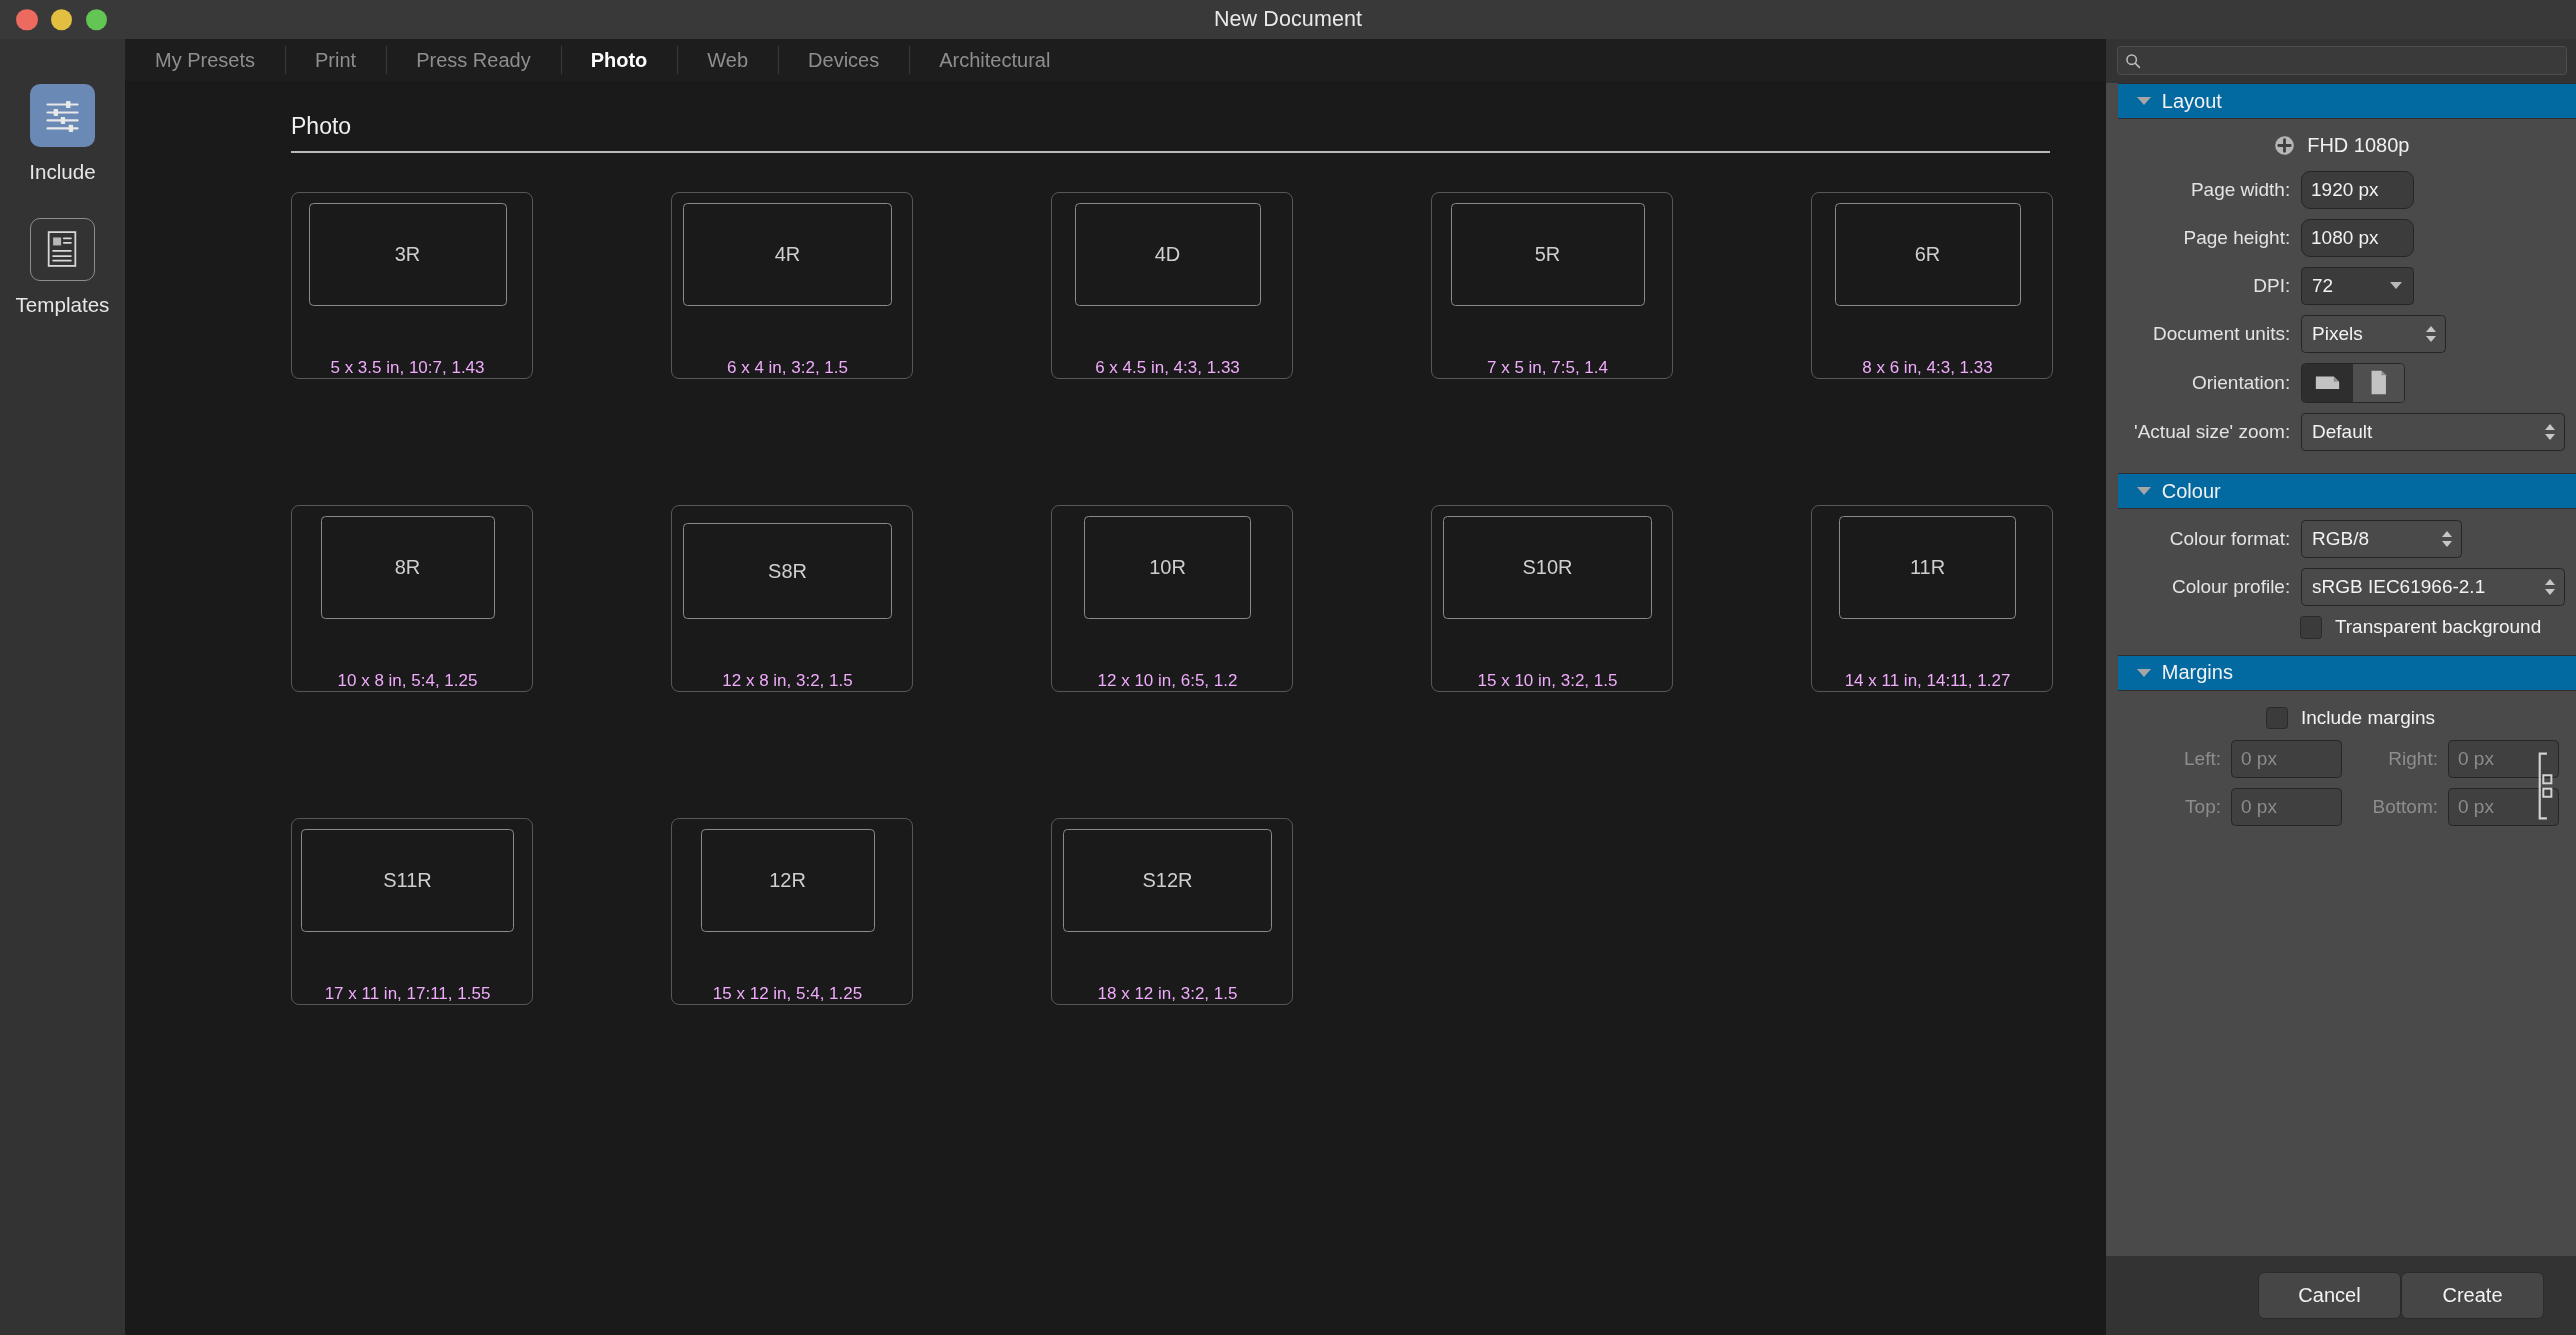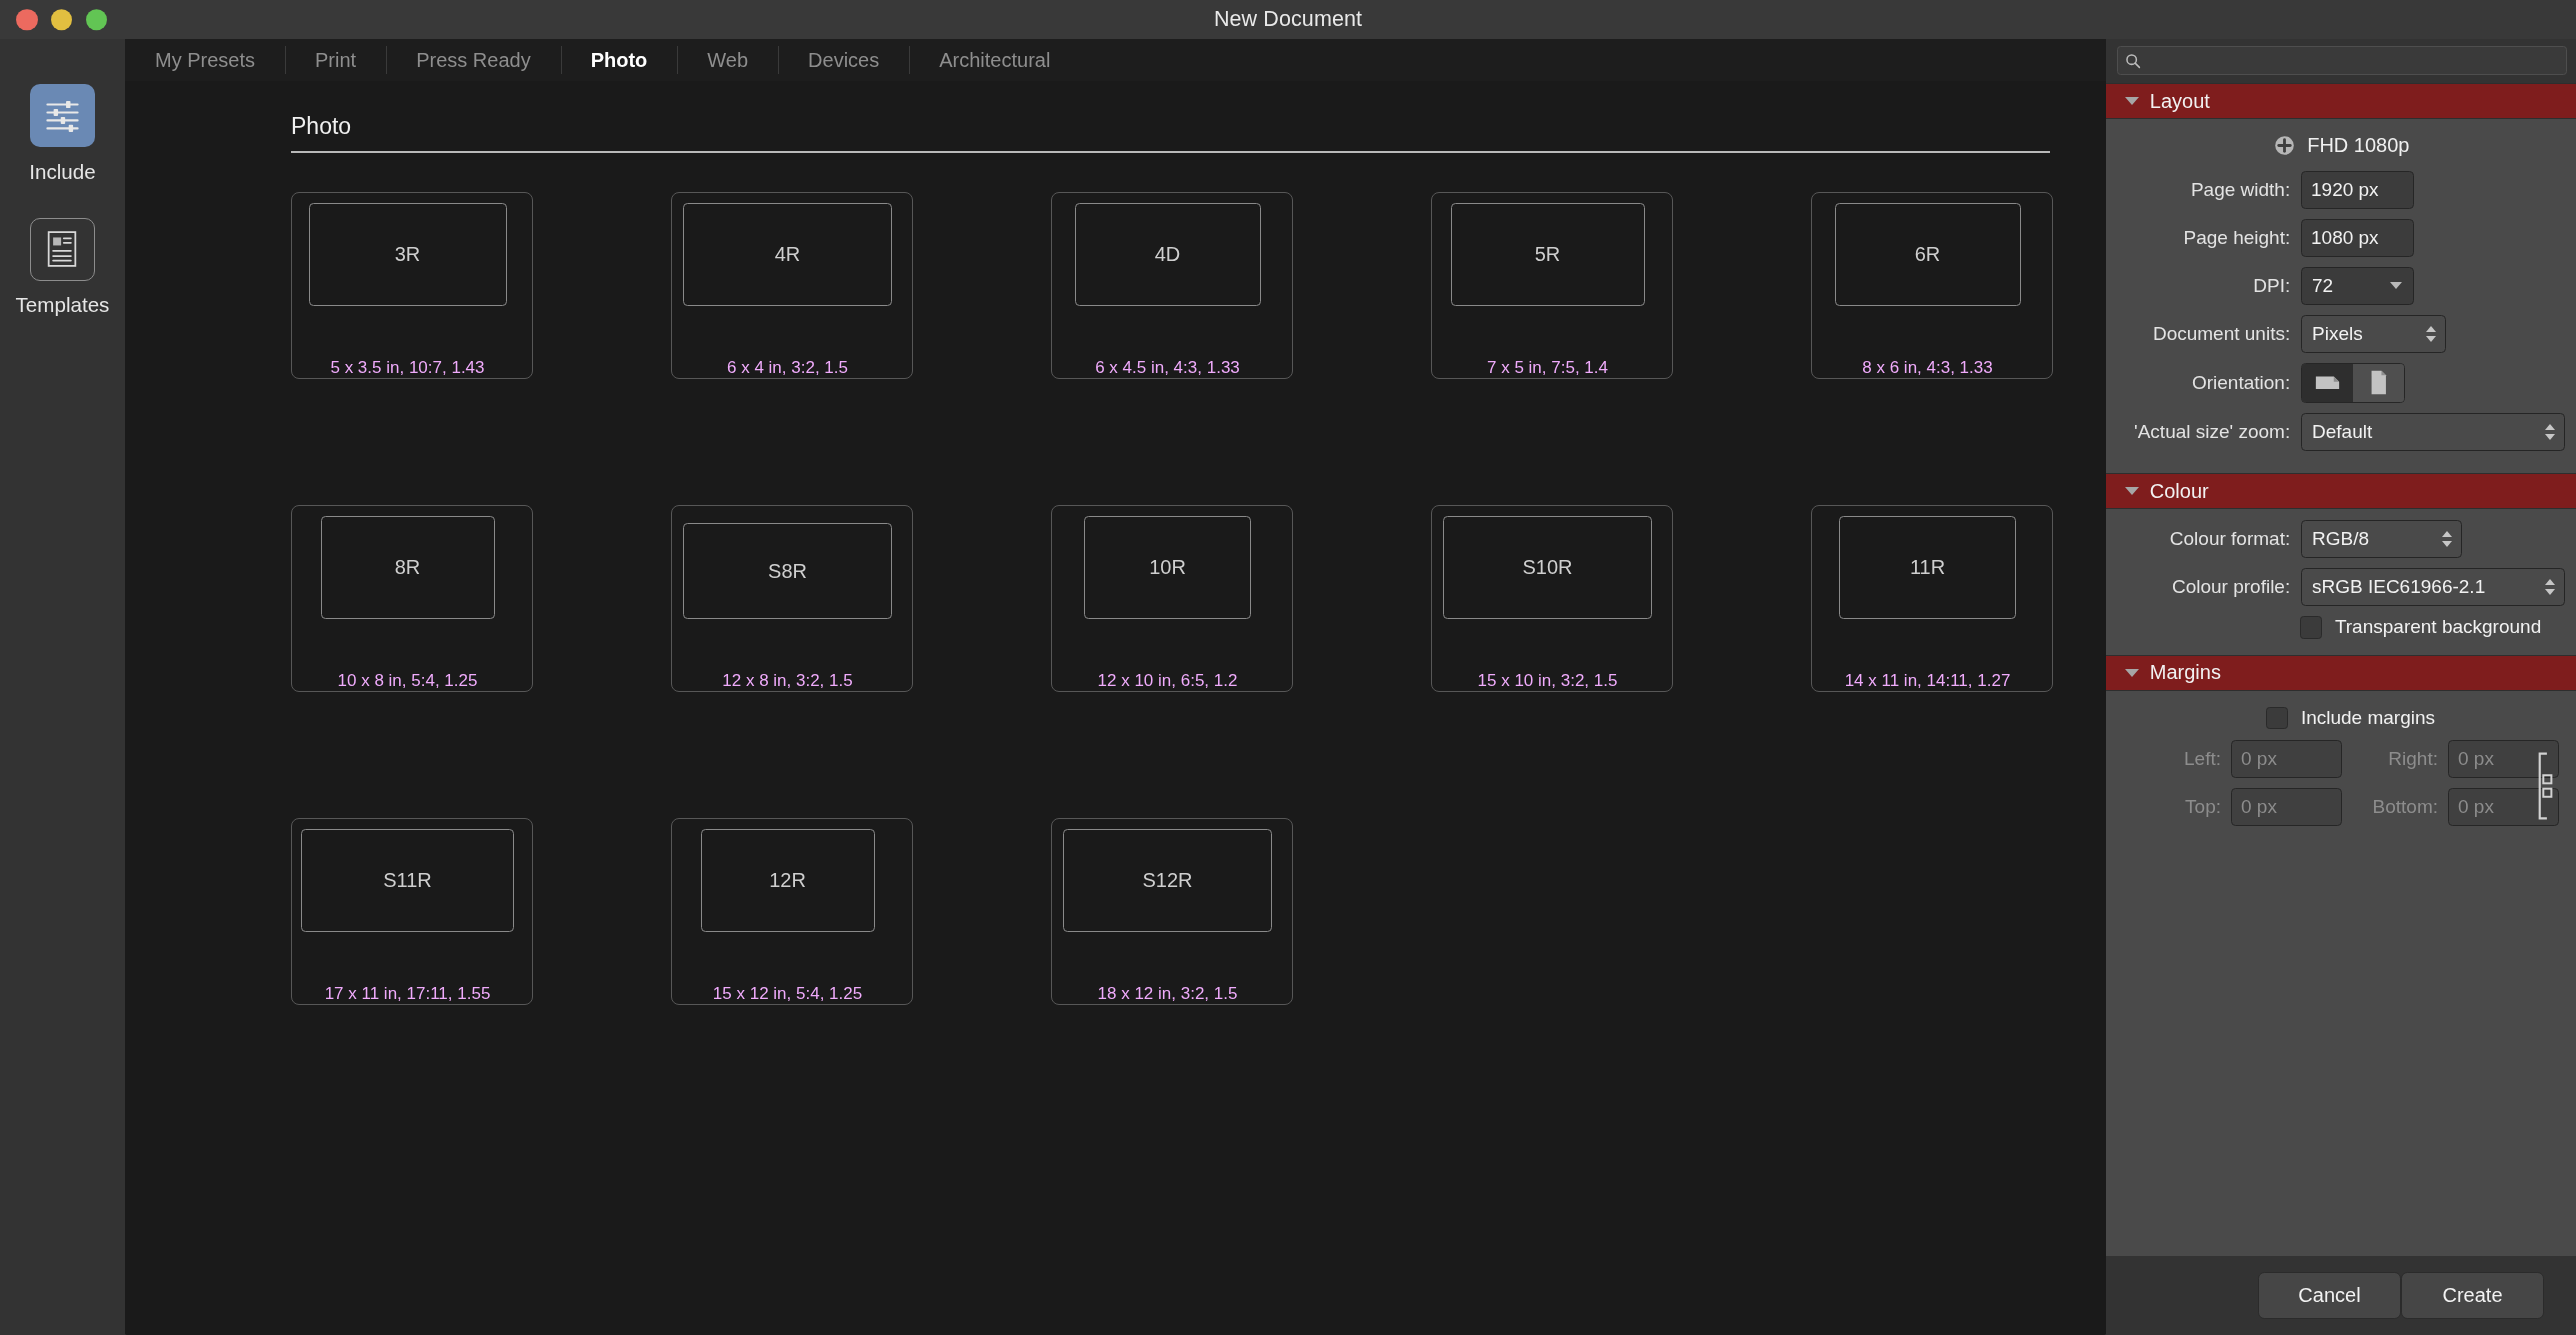--- a/index.html
+++ b/index.html
@@ -120,44 +120,45 @@
   }
   .search-box svg { flex: none; }
   .search-input {
     flex: 1; background: transparent; border: 0; outline: none;
     color: #dcdcdc; font-size: 17px; font-family: inherit; margin-left: 5.4px;
   }
 
   .panel-scroll { flex: 1; overflow: hidden; background: #4a4a4a; }
 
   .group-head {
-    height: 36px; background: #7f1d1d;
+    height: 36px; background: #0369a1;
     display: flex; align-items: center; gap: 10.8px;
     padding-left: 19px;
     border-top: 0.9px solid #2e2e2e; border-bottom: 0.9px solid #2e2e2e;
     cursor: default;
+    margin-left: 12px;
   }
   .tri { width: 0; height: 0; border-left: 7.2px solid transparent; border-right: 7.2px solid transparent; border-top: 8px solid #a6a6a6; }
   .group-title { color: #f2f2f2; font-size: 20px; }
 
   .group-body { padding: 10.8px 0 12.5px 0; }
 
   .row { display: flex; align-items: center; margin: 0 0 10px 0; }
   .row .lbl {
     color: #e3e3e3; font-size: 19px; text-align: right;
     width: 195px; flex: none; padding-right: 10.8px;
   }
 
   .field {
     height: 38px; background: #3c3c3c; border: 0.9px solid #262626; border-radius: 4.5px;
     color: #f1f1f1; font-size: 19px; display: flex; align-items: center;
     padding: 0 9px; font-family: inherit; outline: none;
   }
   .field.dim { color: #8c8c8c; background: #404040; }
-  .w-field { width: 113px; }
+  .w-field { width: 113px; border-radius: 9px; }
 
   .combo {
     position: relative; height: 38px; background: #4a4a4a; border: 0.9px solid #252525; border-radius: 4.5px;
     display: flex; align-items: center; padding: 0 30.5px 0 10px;
     color: #f2f2f2; font-size: 19px; cursor: default;
   }
   .combo.dark { background: #3b3b3b; }
   .caret-dn { position: absolute; right: 10.8px; width: 0; height: 0;
     border-left: 6.3px solid transparent; border-right: 6.3px solid transparent; border-top: 7.2px solid #b9b9b9; }
   .stepper { position: absolute; right: 9px; display: flex; flex-direction: column; gap: 4.5px; }

